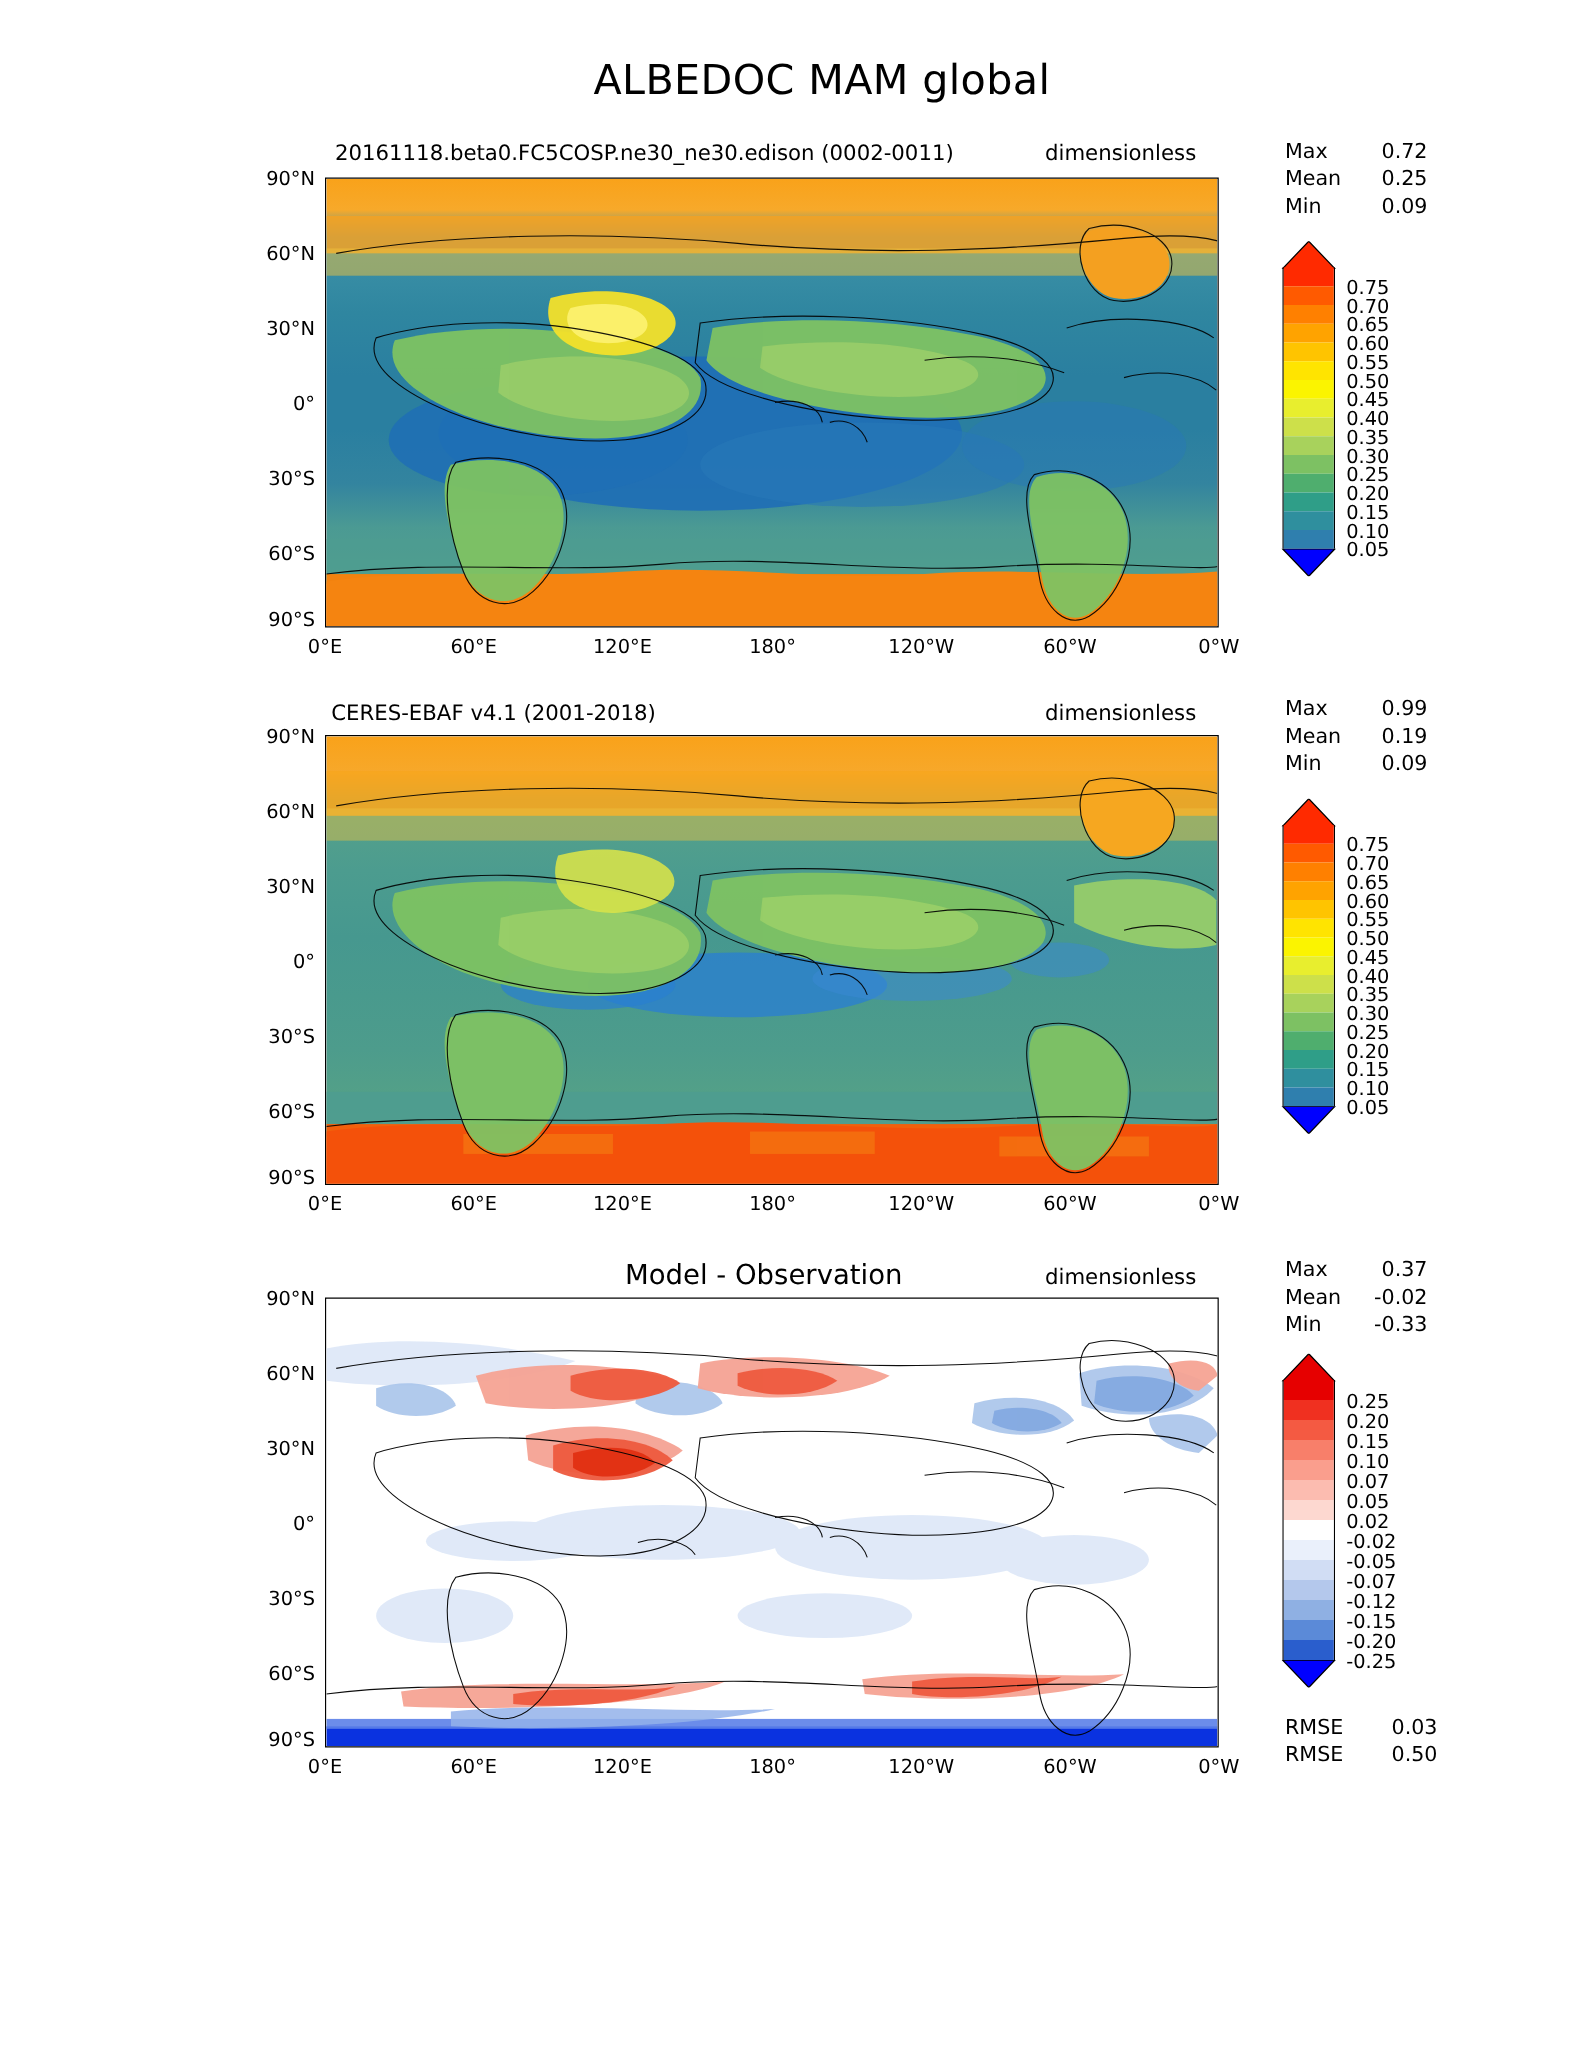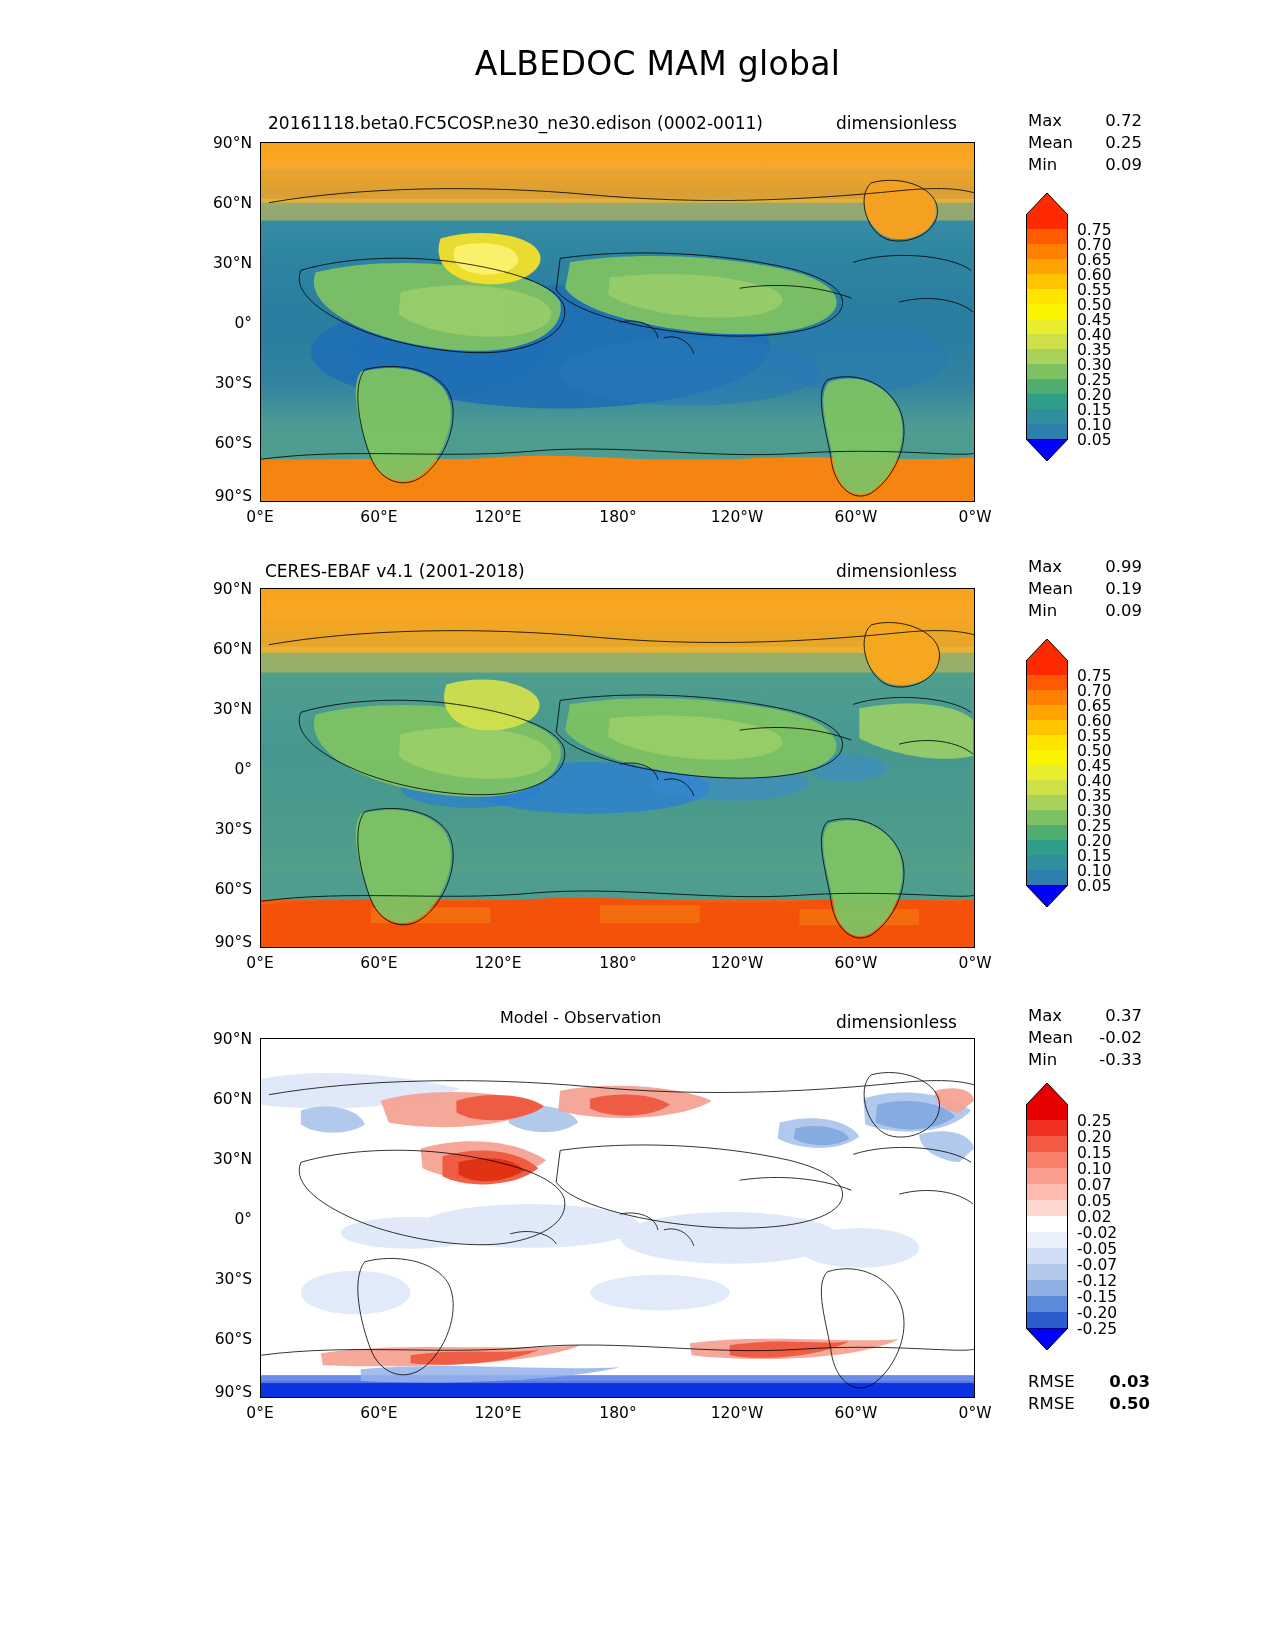--- a/index.html
+++ b/index.html
@@ -22,21 +22,21 @@
   .stats .val{display:inline-block;width:58px;text-align:right;}
 
   .cbar-wrap{position:absolute;}
   .cbar{position:absolute;width:42px;border-left:1.1px solid #000;border-right:1.1px solid #000;box-sizing:border-box;}
   .cbar .seg{position:absolute;left:0;width:100%;}
   .cbar-ticks{position:absolute;font-size:15.5px;}
   .cbar-ticks span{position:absolute;left:0;white-space:nowrap;}
 
   .footstats{position:absolute;font-size:16.5px;white-space:nowrap;}
   .footstats .lbl{display:inline-block;width:66px;}
-  .footstats .val{display:inline-block;width:56px;text-align:right;font-weight:bold;}
+  .footstats .val{display:inline-block;width:56px;text-align:right;}
 
   svg{display:block;}
 </style>
 </head>
 <body>
 
 <div class="figure">
 
   <div class="main-title">ALBEDOC MAM global</div>
 
@@ -315,21 +315,21 @@
         <span style="top:178px;">0.25</span>
         <span style="top:193px;">0.20</span>
         <span style="top:208px;">0.15</span>
         <span style="top:223px;">0.10</span>
         <span style="top:238px;">0.05</span>
       </div>
     </div>
   </div>
 
   <div class="panel">
-    <div class="map-title" style="left:480px;top:1008px;font-size:16px;">Model - Observation</div>
+    <div class="map-title" style="left:480px;top:1008px;font-size:22px;">Model - Observation</div>
     <div class="map-units" style="left:816px;top:1012px;">dimensionless</div>
 
     <div class="map-frame" style="left:240px;top:1038px;width:715px;height:360px;">
       <svg class="map-inner" viewBox="0 0 715 360" preserveAspectRatio="none">
         <rect x="0" y="0" width="715" height="360" fill="#ffffff"></rect>
 
         <g fill="#dbe6f7" opacity="0.85">
           <path d="M0,40 C60,28 140,36 200,50 C150,70 60,74 0,66 Z"></path>
           <ellipse cx="270" cy="188" rx="110" ry="22"></ellipse>
           <ellipse cx="150" cy="195" rx="70" ry="16"></ellipse>

